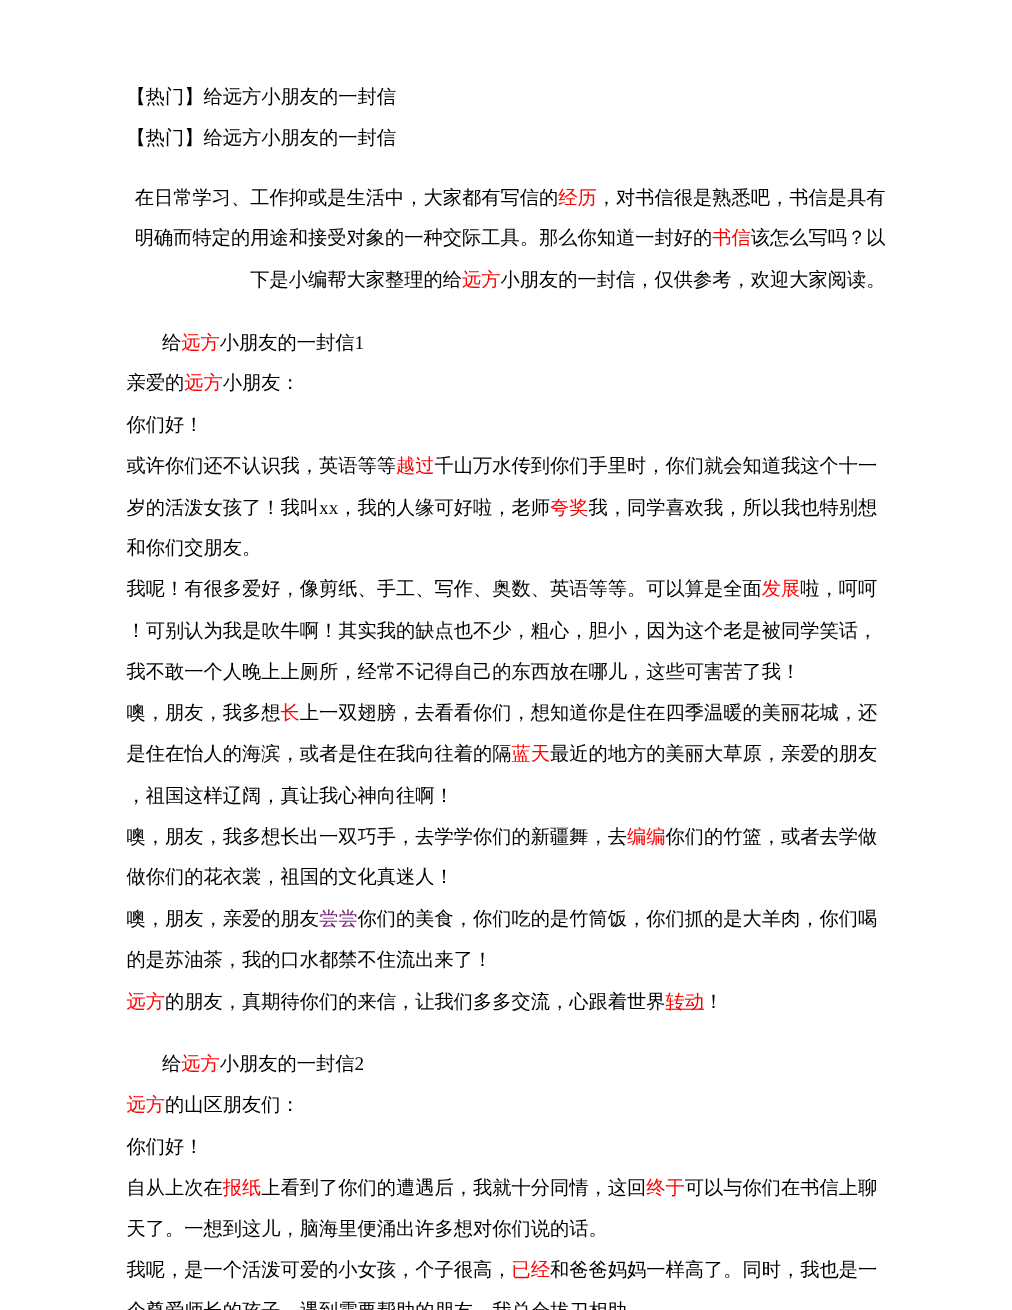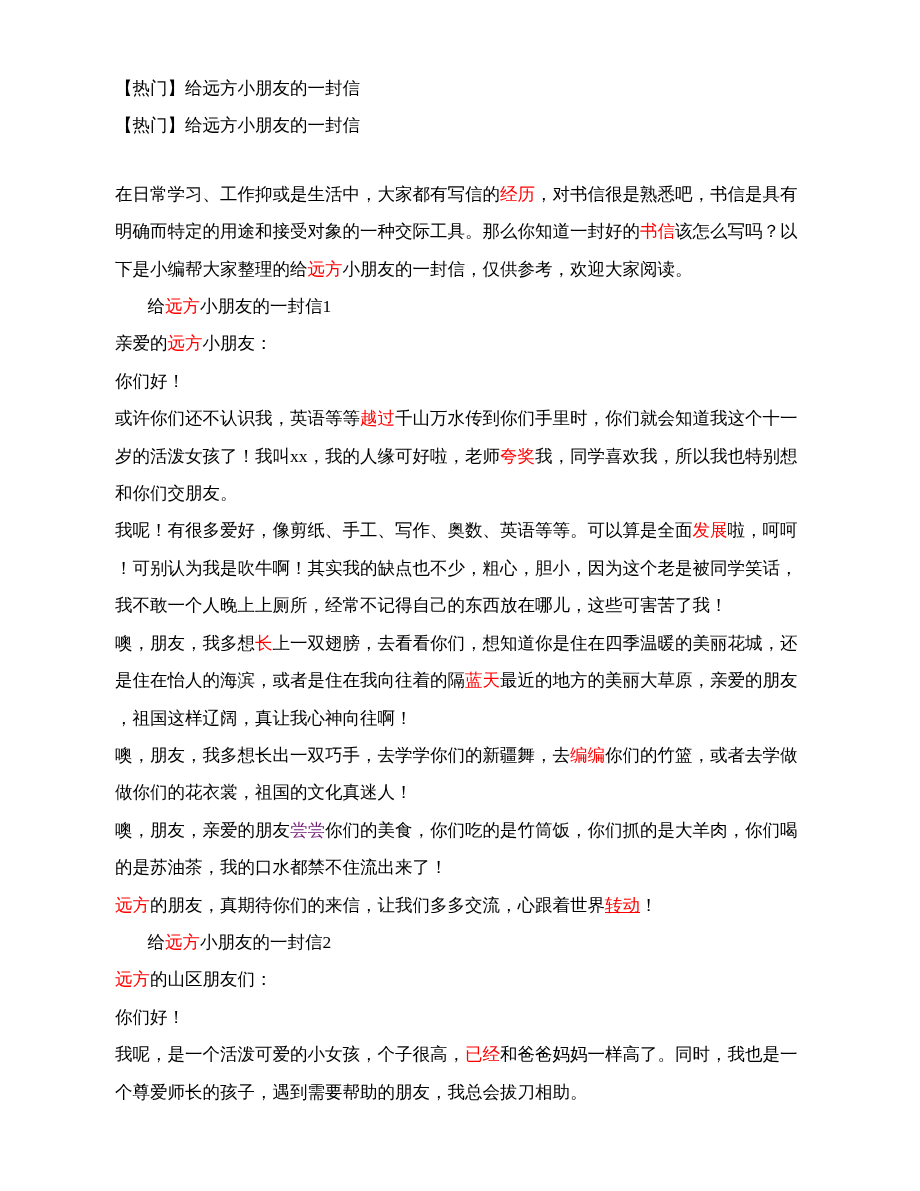--- a/index.html
+++ b/index.html
@@ -23,24 +23,26 @@
   p.para {
     margin: 0;
     font-size: 17.5px;
     line-height: 37.4px;
     color: #000000;
     word-break: break-all;
     line-break: anywhere;
     text-align: left;
   }
   p.para.gap-before {
-    margin-top: 31px;
+    margin-top: 16px;
+    text-align: right;
   }
   p.para.indent {
     text-indent: 1.85em;
+    margin-top: 20px;
   }
   .seg { color: inherit; }
 </style>
 </head>
 <body>
 
 <div class="page">
   <div class="doc-body" id="doc-body">
       <p class="para"><span class="seg">【热门】给远方小朋友的一封信</span></p>
       <p class="para"><span class="seg">【热门】给远方小朋友的一封信</span></p>
@@ -50,15 +52,16 @@
       <p class="para"><span class="seg">你们好！</span></p>
       <p class="para"><span class="seg">或许你们还不认识我，英语等等</span><span class="seg" style="color: rgb(255, 0, 0);">越过</span><span class="seg">千山万水传到你们手里时，你们就会知道我这个十一岁的活泼女孩了！我叫xx，我的人缘可好啦，老师</span><span class="seg" style="color: rgb(255, 0, 0); text-align: right;">夸奖</span><span class="seg">我，同学喜欢我，所以我也特别想和你们交朋友。</span></p>
       <p class="para"><span class="seg">我呢！有很多爱好，像剪纸、手工、写作、奥数、英语等等。可以算是全面</span><span class="seg" style="color: rgb(255, 0, 0);">发展</span><span class="seg">啦，呵呵！可别认为我是吹牛啊！其实我的缺点也不少，粗心，胆小，因为这个老是被同学笑话，我不敢一个人晚上上厕所，经常不记得自己的东西放在哪儿，这些可害苦了我！</span></p>
       <p class="para"><span class="seg">噢，朋友，我多想</span><span class="seg" style="color: rgb(255, 0, 0);">长</span><span class="seg">上一双翅膀，去看看你们，想知道你是住在四季温暖的</span><span class="seg" style="color: #000000;">美丽</span><span class="seg">花城，还是住在怡人的海滨，或者是住在我向往着的隔</span><span class="seg" style="color: rgb(255, 0, 0);">蓝天</span><span class="seg">最近的地方的美丽大草原，亲爱的朋友，祖国这样辽阔，真让我心神向往啊！</span></p>
       <p class="para"><span class="seg">噢，朋友，我多想长出一双巧手，去学学你们的新疆舞，去</span><span class="seg" style="color: rgb(255, 0, 0);">编编</span><span class="seg">你们的竹篮，或者去学做做你们的花衣裳，祖国的文化真迷人！</span></p>
       <p class="para"><span class="seg">噢，朋友，亲爱的朋友</span><span class="seg" style="color: #701a75;">尝尝</span><span class="seg">你们的美食，你们吃的是竹筒饭，你们抓的是大羊肉，你们喝的是苏油茶，我的口水都禁不住流出来了！</span></p>
       <p class="para"><span class="seg" style="color: rgb(255, 0, 0);">远方</span><span class="seg">的朋友，真期待你们的来信，让我们多多交流，心跟着世界</span><span class="seg" style="color: rgb(255, 0, 0); text-decoration: underline;">转动</span><span class="seg">！</span></p>
       <p class="para indent"><span class="seg">给</span><span class="seg" style="color: rgb(255, 0, 0);">远方</span><span class="seg">小朋友的一封信2</span></p>
       <p class="para"><span class="seg" style="color: rgb(255, 0, 0);">远方</span><span class="seg">的山区朋友们：</span></p>
       <p class="para"><span class="seg">你们好！</span></p>
+      <p class="para"><span class="seg">自从上次在</span><span class="seg" style="color: rgb(255, 0, 0);">报纸</span><span class="seg">上看到了你们的遭遇后，我就十分同情，这回</span><span class="seg" style="color: rgb(255, 0, 0);">终于</span><span class="seg">可以与你们在书信上聊天了。一想到这儿，脑海里便涌出许多想对你们说的话。</span></p>
       <p class="para"><span class="seg">我呢，是一个活泼可爱的小女孩，个子很高，</span><span class="seg" style="color: rgb(255, 0, 0); text-align: center;">已经</span><span class="seg">和爸爸妈妈一样高了。同时，我也是一个尊爱师长的孩子，遇到需要帮助的朋友，我总会拔刀相助。</span></p>
     </div>
 </div>
 
 </body></html>

